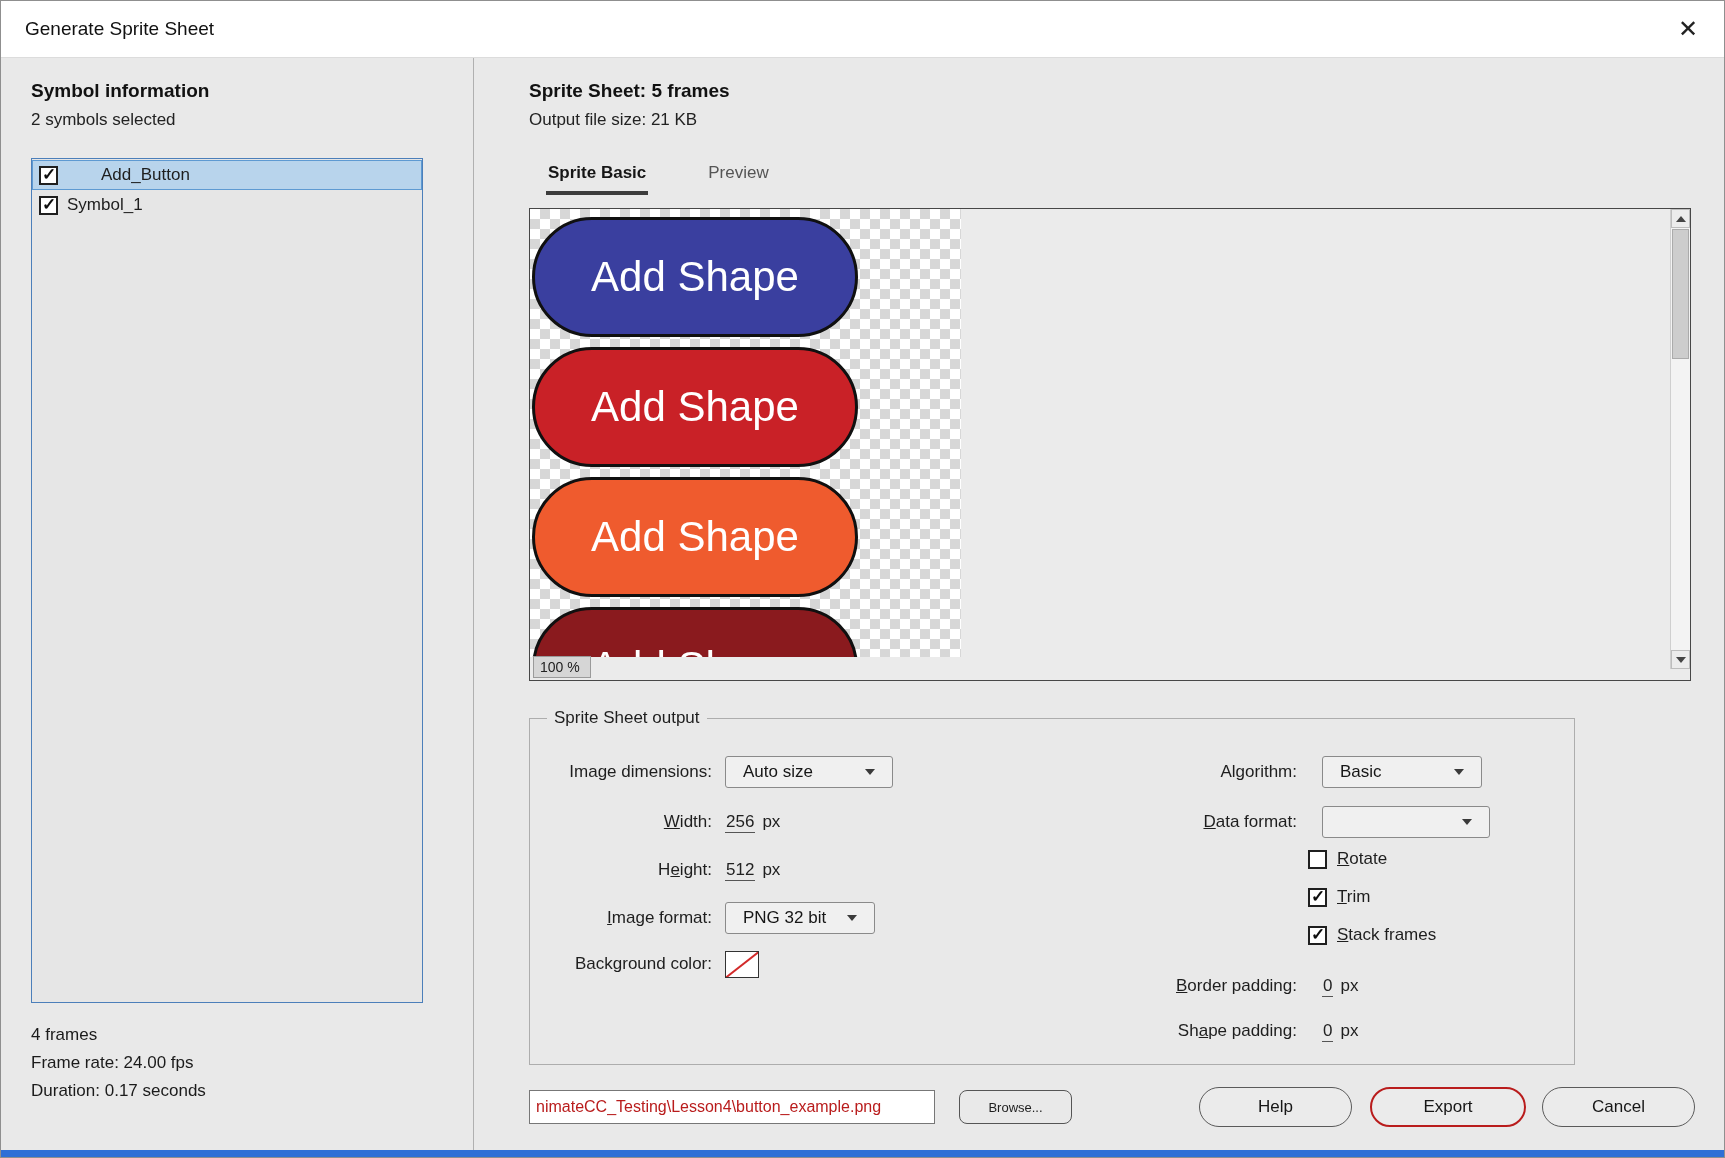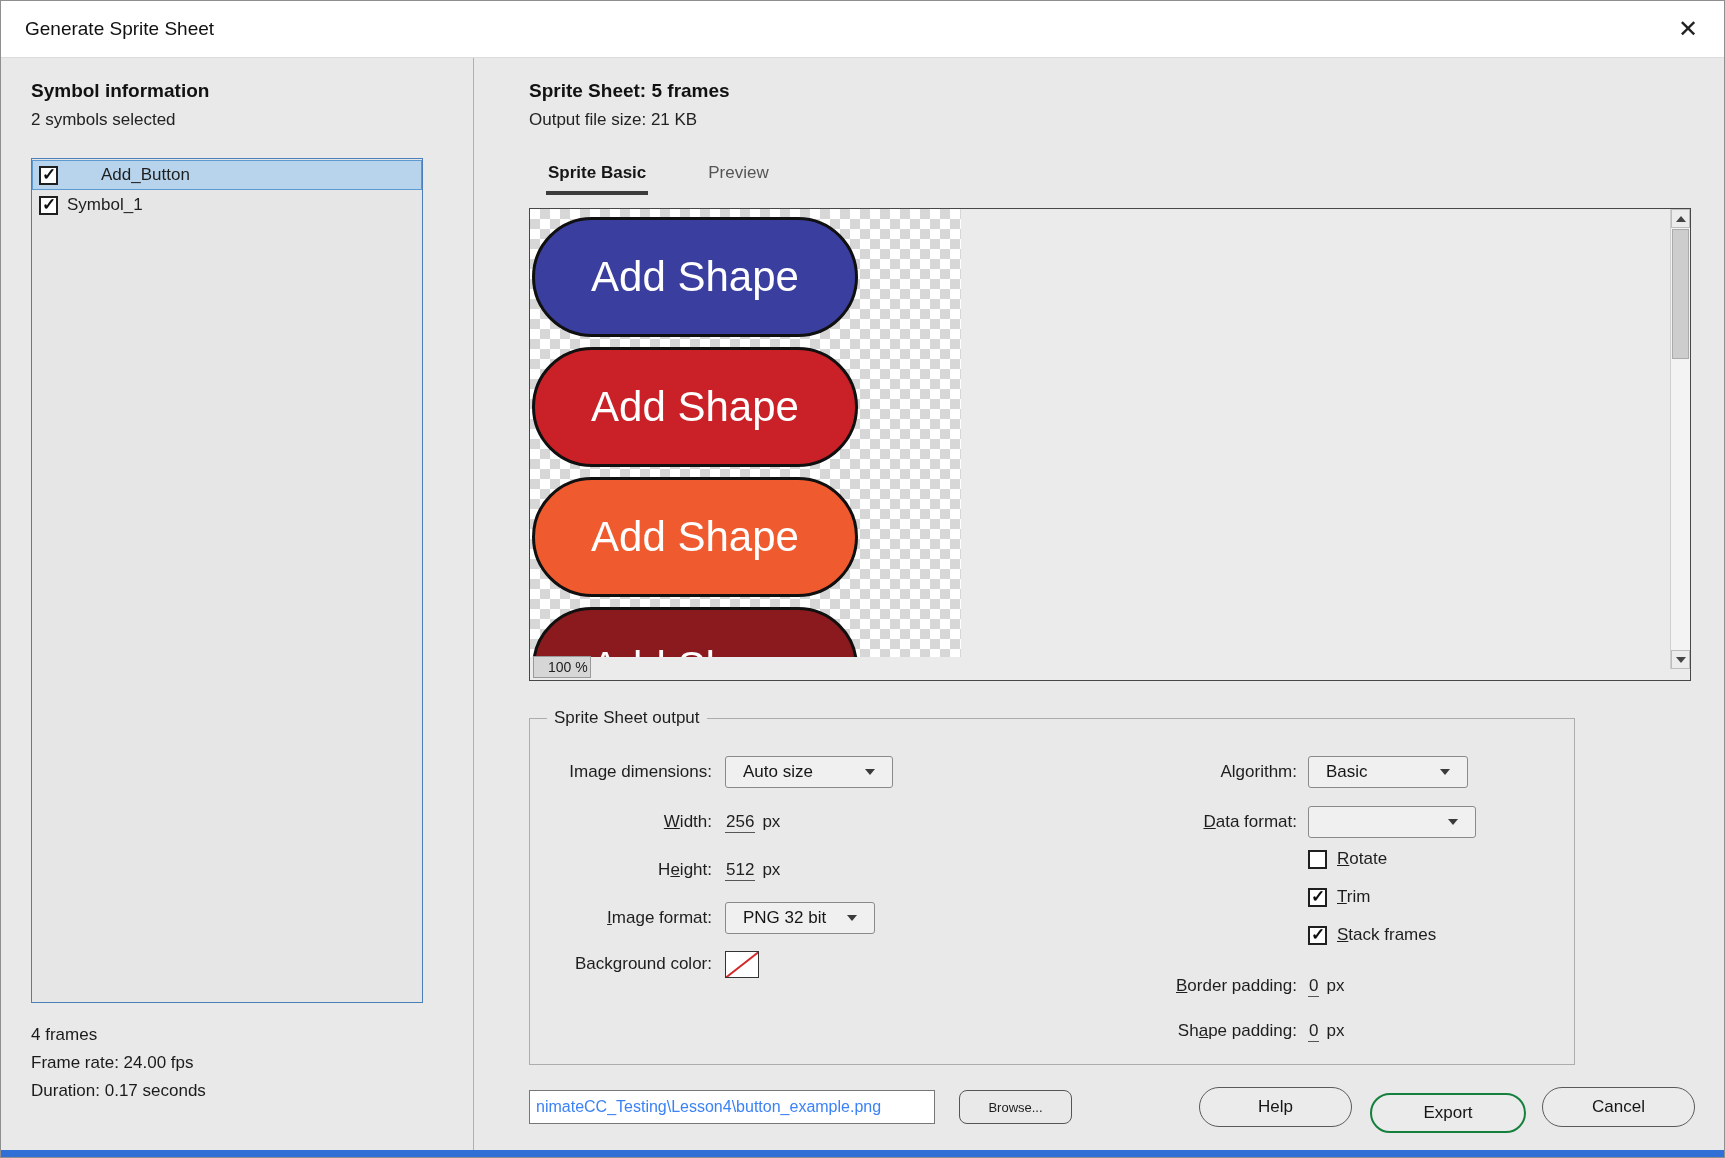--- a/index.html
+++ b/index.html
@@ -75,21 +75,21 @@
     background-size:20px 20px; background-position:0 0,10px 10px;
   }
   .sprite {
     position:absolute; left:2px; width:326px; height:120px; border-radius:60px;
     border:3px solid #101010; display:flex; align-items:center; justify-content:center;
     color:#fff; font-size:42px;
   }
   .zoom-label {
     position:absolute; left:3px; bottom:2px; width:58px; height:22px;
     background:#d6d6d6; border:1px solid #9a9a9a; font-size:14px; color:#222;
-    display:flex; align-items:center; padding-left:14px;
+    display:flex; align-items:center; padding-left:6px;
   }
   .scrollbar {
     position:absolute; right:0; top:0; width:20px; height:460px;
     background:#f3f3f3; border-left:1px solid #cfcfcf;
   }
   .sb-btn {
     position:absolute; left:0; width:100%; height:19px; background:#ececec;
     border:1px solid #bdbdbd; display:flex; align-items:center; justify-content:center;
   }
   .sb-up { top:0; } .sb-down { bottom:0; }
@@ -102,21 +102,21 @@
     position:absolute; left:528px; top:660px; width:1046px; height:347px;
     border:1px solid #adadad;
   }
   .legend {
     position:absolute; left:17px; top:-11px; background:#e9e9e9; padding:0 7px;
     font-size:17px; color:#1e1e1e;
   }
   .grow { position:absolute; left:2px; height:32px; display:flex; align-items:center; font-size:17px; }
   .grow .glabel { width:180px; text-align:right; margin-right:13px; flex:none; }
   .grow-r { position:absolute; left:578px; height:32px; display:flex; align-items:center; font-size:17px; }
-  .grow-r .glabel { width:189px; text-align:right; margin-right:11px; flex:none; }
+  .grow-r .glabel { width:189px; text-align:right; margin-right:25px; flex:none; }
   .cbrow { position:absolute; left:778px; display:flex; align-items:center; gap:10px; font-size:17px; }
   .mn { text-decoration:underline; }
   .hot { color:#222; border-bottom:1px solid #555; padding:0 1px; }
   .unit { margin-left:7px; }
   .dropdown {
     height:32px; background:#f0f0f0; border:1px solid #8a8a8a; border-radius:3px;
     display:flex; align-items:center; justify-content:space-between;
     padding:0 17px; font-size:17px; color:#161616;
   }
   .chev { width:0;height:0;border-left:5px solid transparent;border-right:5px solid transparent;border-top:6px solid #3a3a3a; flex:none; margin-left:10px;}
@@ -126,34 +126,34 @@
   }
   .color-swatch::after {
     content:""; position:absolute; left:-8px; top:50%; width:150%; height:2px;
     background:#d22a2a; transform:rotate(-38deg);
   }
 
   
   .bottom-bar { position:absolute; left:528px; top:1029px; width:1166px; height:40px; }
   .path-input {
     position:absolute; left:0; top:3px; width:406px; height:34px;
-    border:1px solid #777; background:#fff; font-size:16px; color:#3b82f6;
+    border:1px solid #777; background:#fff; font-size:16px; color:#b91c1c;
     padding:12px 6px; font-family:"Liberation Sans", sans-serif;
   }
   .browse-btn {
     position:absolute; left:430px; top:3px; width:113px; height:34px;
     border:1px solid #555; border-radius:8px; background:#e9e9e9;
     font-size:13px; display:flex; align-items:center; justify-content:center; cursor:default;
   }
   .pill-btn {
     position:absolute; top:0; height:40px; border-radius:20px; background:#ebebeb;
     border:1.5px solid #5a5a5a; font-size:17px; color:#161616;
     display:flex; align-items:center; justify-content:center; cursor:default;
   }
-  .pill-btn.default { border:2px solid #15803d;margin-top:6px; }
+  .pill-btn.default { border:2px solid #b91c1c; }
   .btn-help { left:670px; width:153px; }
   .btn-export { left:841px; width:156px; }
   .btn-cancel { left:1013px; width:153px; }
 </style>
 </head>
 <body>
 
 <div class="dialog">
 
   <div class="titlebar">

